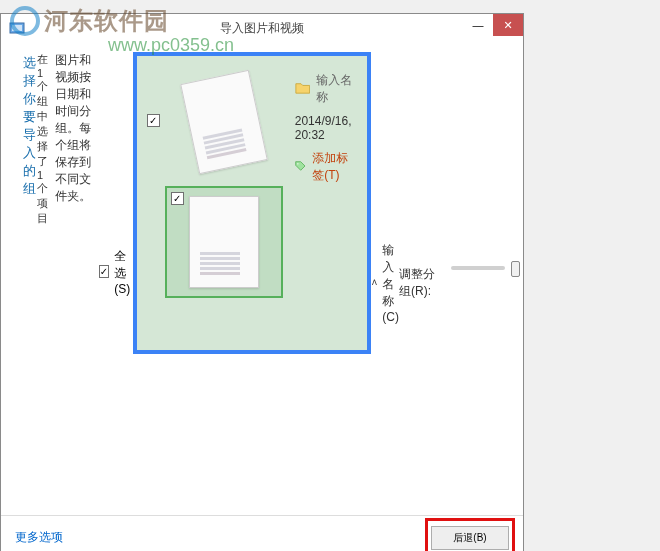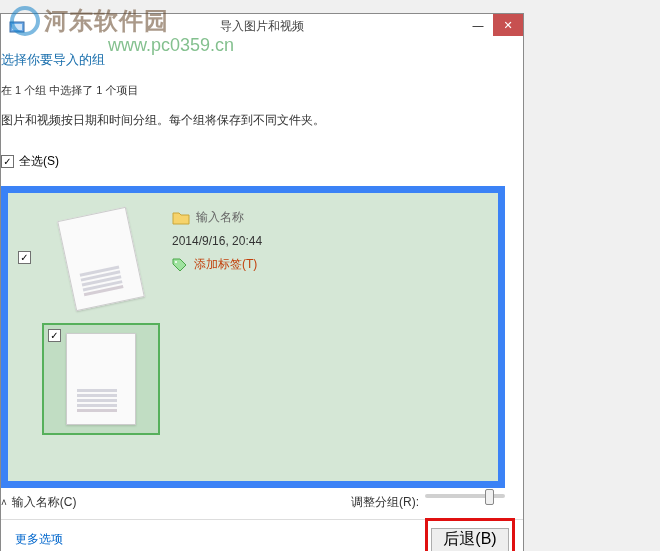--- a/index.html
+++ b/index.html
@@ -89,23 +89,23 @@
       align-items: center;
       justify-content: center;
       font-size: 11px;
       font-family: Arial;
       cursor: pointer;
     }
     .min-btn { background: #fff; color: #000; border: 0; }
     .close-btn { background: #c75050; color: #fff; border: 0; }
     .content {
       flex: 1;
-      padding: 10px 18px 8px 0;
-      display: flex;
-      flex-direction: column;
+      padding: 10px 18px 8px 22px;
+      display: flex;
+      flex-direction: row;
       background: #fff;
     }
     .heading {
       font-size: 13px;
       color: #1a6fad;
       margin-bottom: 14px;
       margin-top: 2px;
     }
     .sub1 {
       font-size: 11px;
@@ -134,21 +134,21 @@
       cursor: pointer;
       font-size: 10px;
       line-height: 1;
     }
     .cb.checked::after {
       content: "✓";
       color: #000;
       font-size: 10px;
     }
     .scroll-area {
-      border: 7px solid #3b82f6;
+      border: 4px solid #3b82f6;
       background: #d5e7d6;
       height: 302px;
       padding: 10px;
       position: relative;
     }
     .group {
       display: flex;
       align-items: flex-start;
     }
     .group-cb-col {
@@ -282,21 +282,21 @@
       color: #0066cc;
       cursor: pointer;
       font-size: 12px;
     }
     .footer .spacer { flex: 1; }
     .btn {
       min-width: 78px;
       height: 24px;
       border: 1px solid #adadad;
       background: #eee;
-      font-size: 16px;
+      font-size: 10px;
       font-family: inherit;
       cursor: pointer;
       margin-left: 14px;
       padding: 0 10px;
     }
     .highlight-box {
       position: absolute;
       border: 3px solid #e01010;
       pointer-events: none;
       right: 8px;
@@ -355,21 +355,21 @@
         </div>
         <div class="meta-col">
           <div class="meta-row">
             <span class="folder-icon">
               <svg viewBox="0 0 18 14">
                   <path d="M1 2h6l2 2h8v9H1z" fill="#f6d36b" stroke="#c9a63a"></path>
                 </svg>
             </span>
             <span class="meta-name">输入名称</span>
           </div>
-          <div class="meta-row">2014/9/16, 20:44</div>
+          <div class="meta-row">2014/9/16, 20:32</div>
           <div class="meta-row">
             <span class="tag-icon">
               <svg viewBox="0 0 16 14">
                   <path d="M1 1h7l6 6-6 6-7-7z" fill="#9fe29f" stroke="#4aa74a"></path>
                   <circle cx="4" cy="4" r="1" fill="#fff"></circle>
                 </svg>
             </span>
             <span class="meta-addtag">添加标签(T)</span>
           </div>
         </div>

